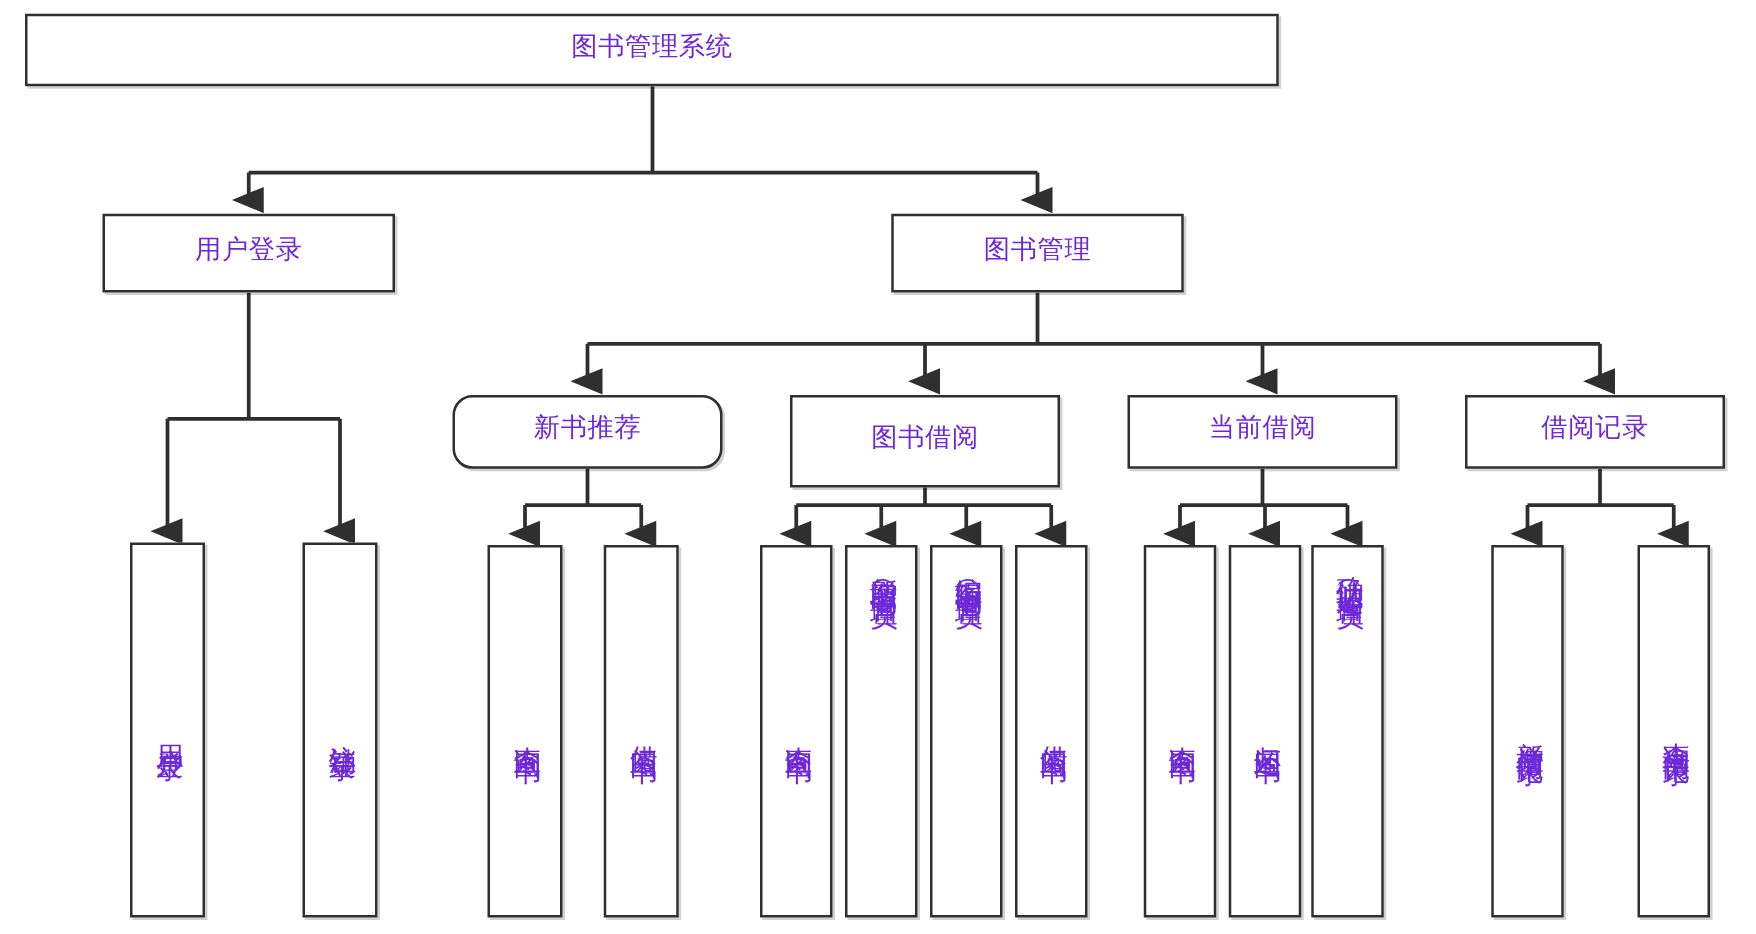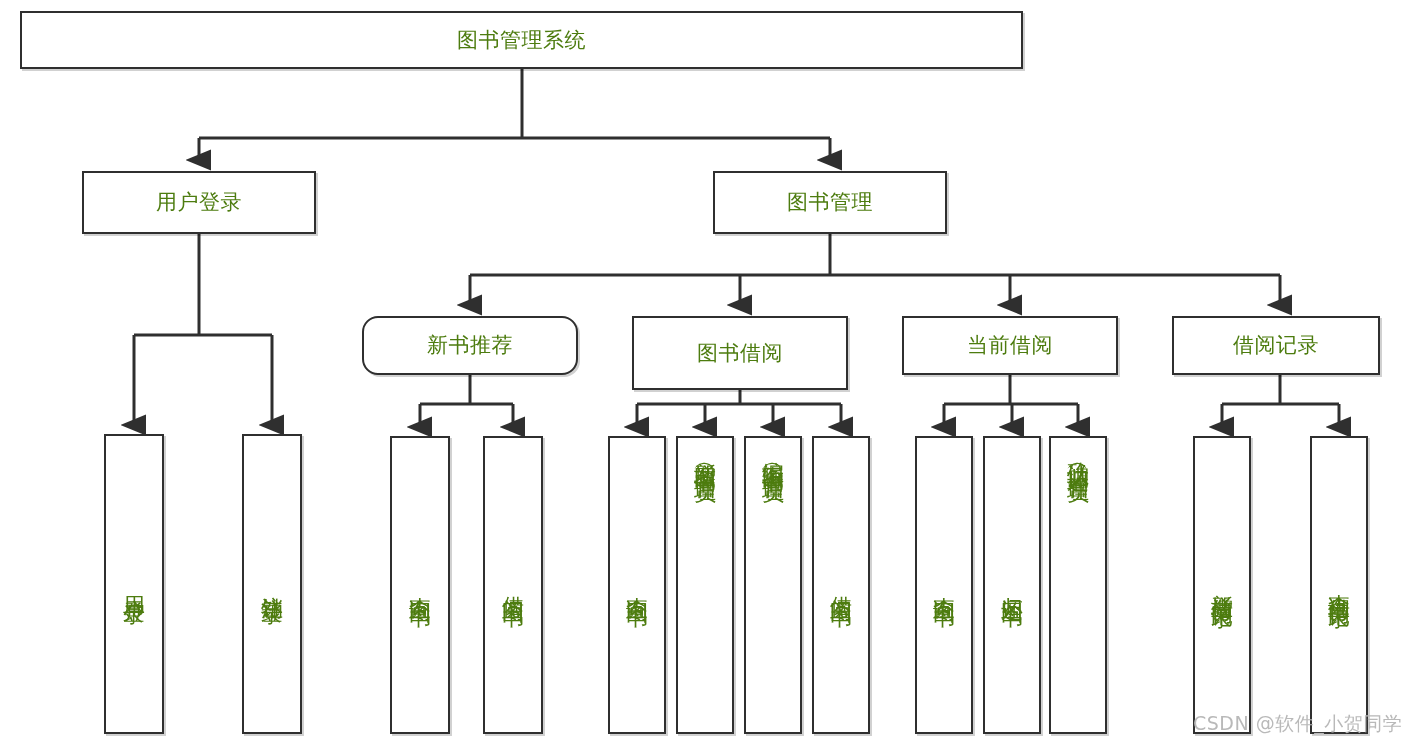--- a/index.html
+++ b/index.html
@@ -26,22 +26,23 @@
   }
   .node {
     position: absolute;
     box-sizing: border-box;
     border: 2px solid #2f2f2f;
     background: #ffffff;
     box-shadow: 2px 2px 0 rgba(0,0,0,0.18);
     display: flex;
     align-items: center;
     justify-content: center;
-    color: #4d7c0f;
+    color: #6d28d9;
     overflow: hidden;
+    font-family: Liberation Mono, monospace;
   }
   .node .node-label {
     display: block;
     text-align: center;
     line-height: 1.18;
     white-space: pre;
   }
   .node.h .node-label {
     font-size: 21px;
     letter-spacing: 0.5px;
@@ -208,15 +209,14 @@
   </div>
 
   <div class="node v mid" style="left:1193px; top:436px; width:58px; height:298px;">
     <span class="node-label">新增借阅记录</span>
   </div>
 
   <div class="node v mid" style="left:1310px; top:436px; width:58px; height:298px;">
     <span class="node-label">查询借阅记录</span>
   </div>
 
-  <div class="watermark">CSDN @软件_小贺同学</div>
 
 </div>
 
 </body></html>

